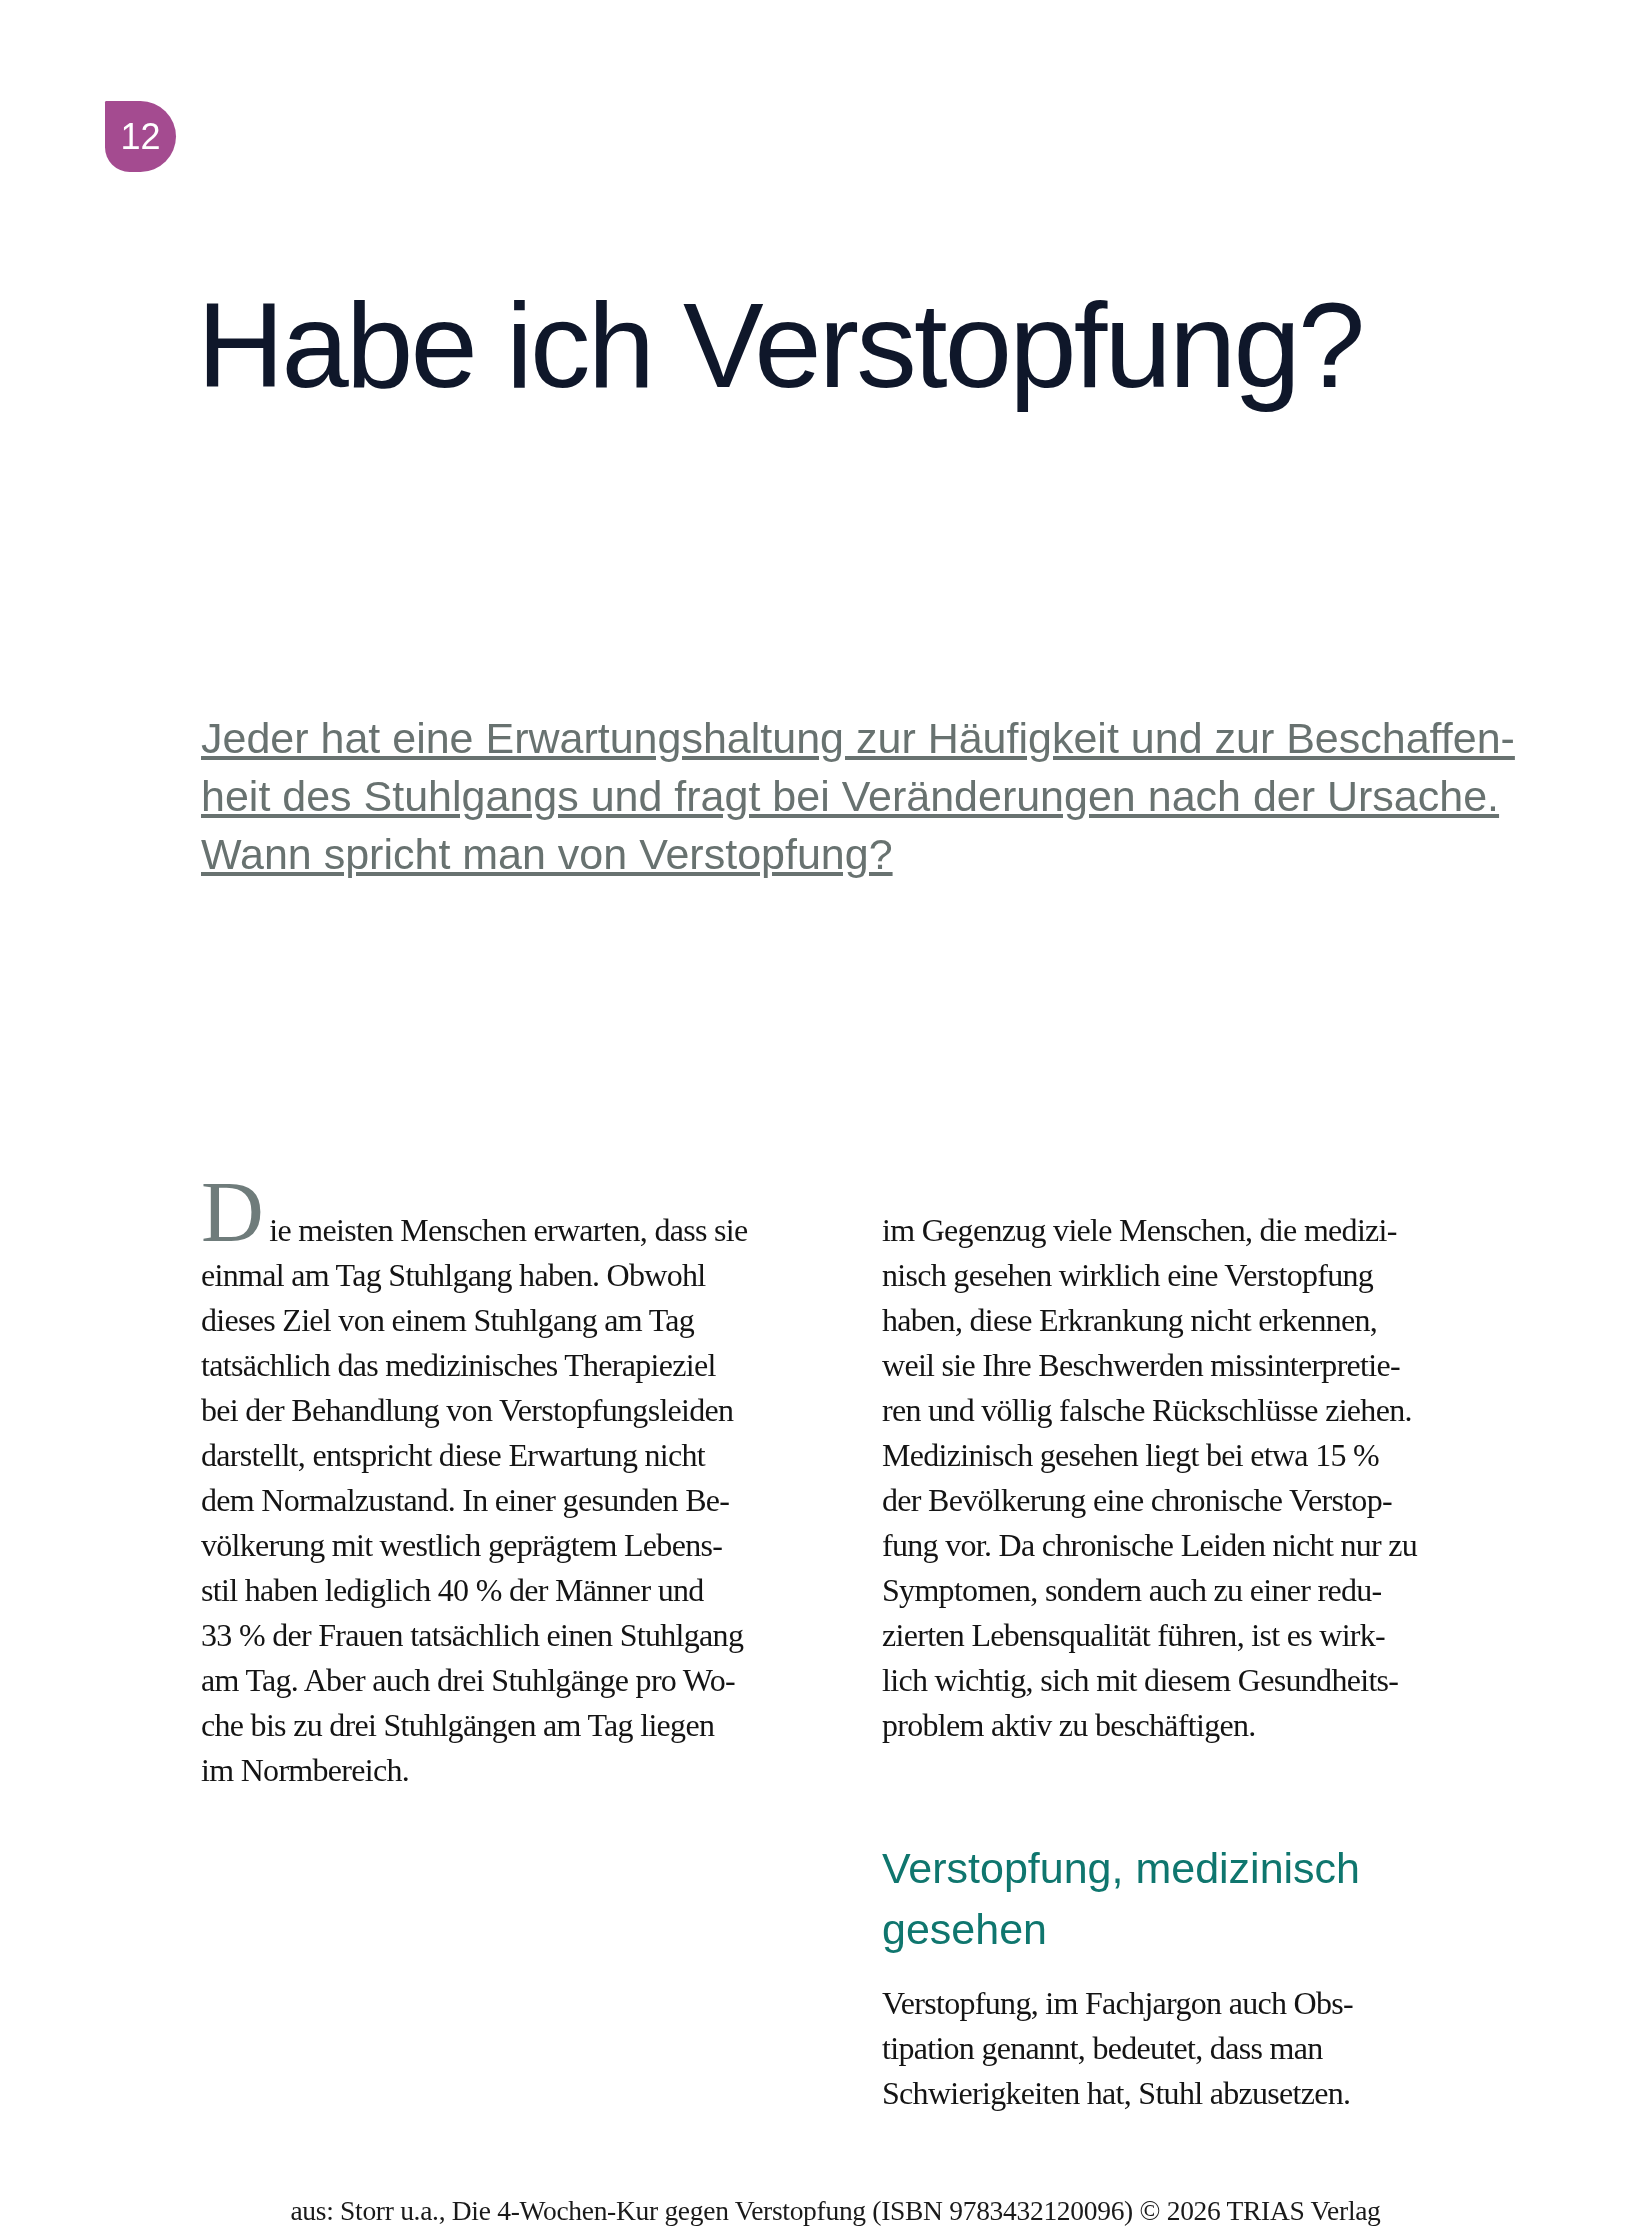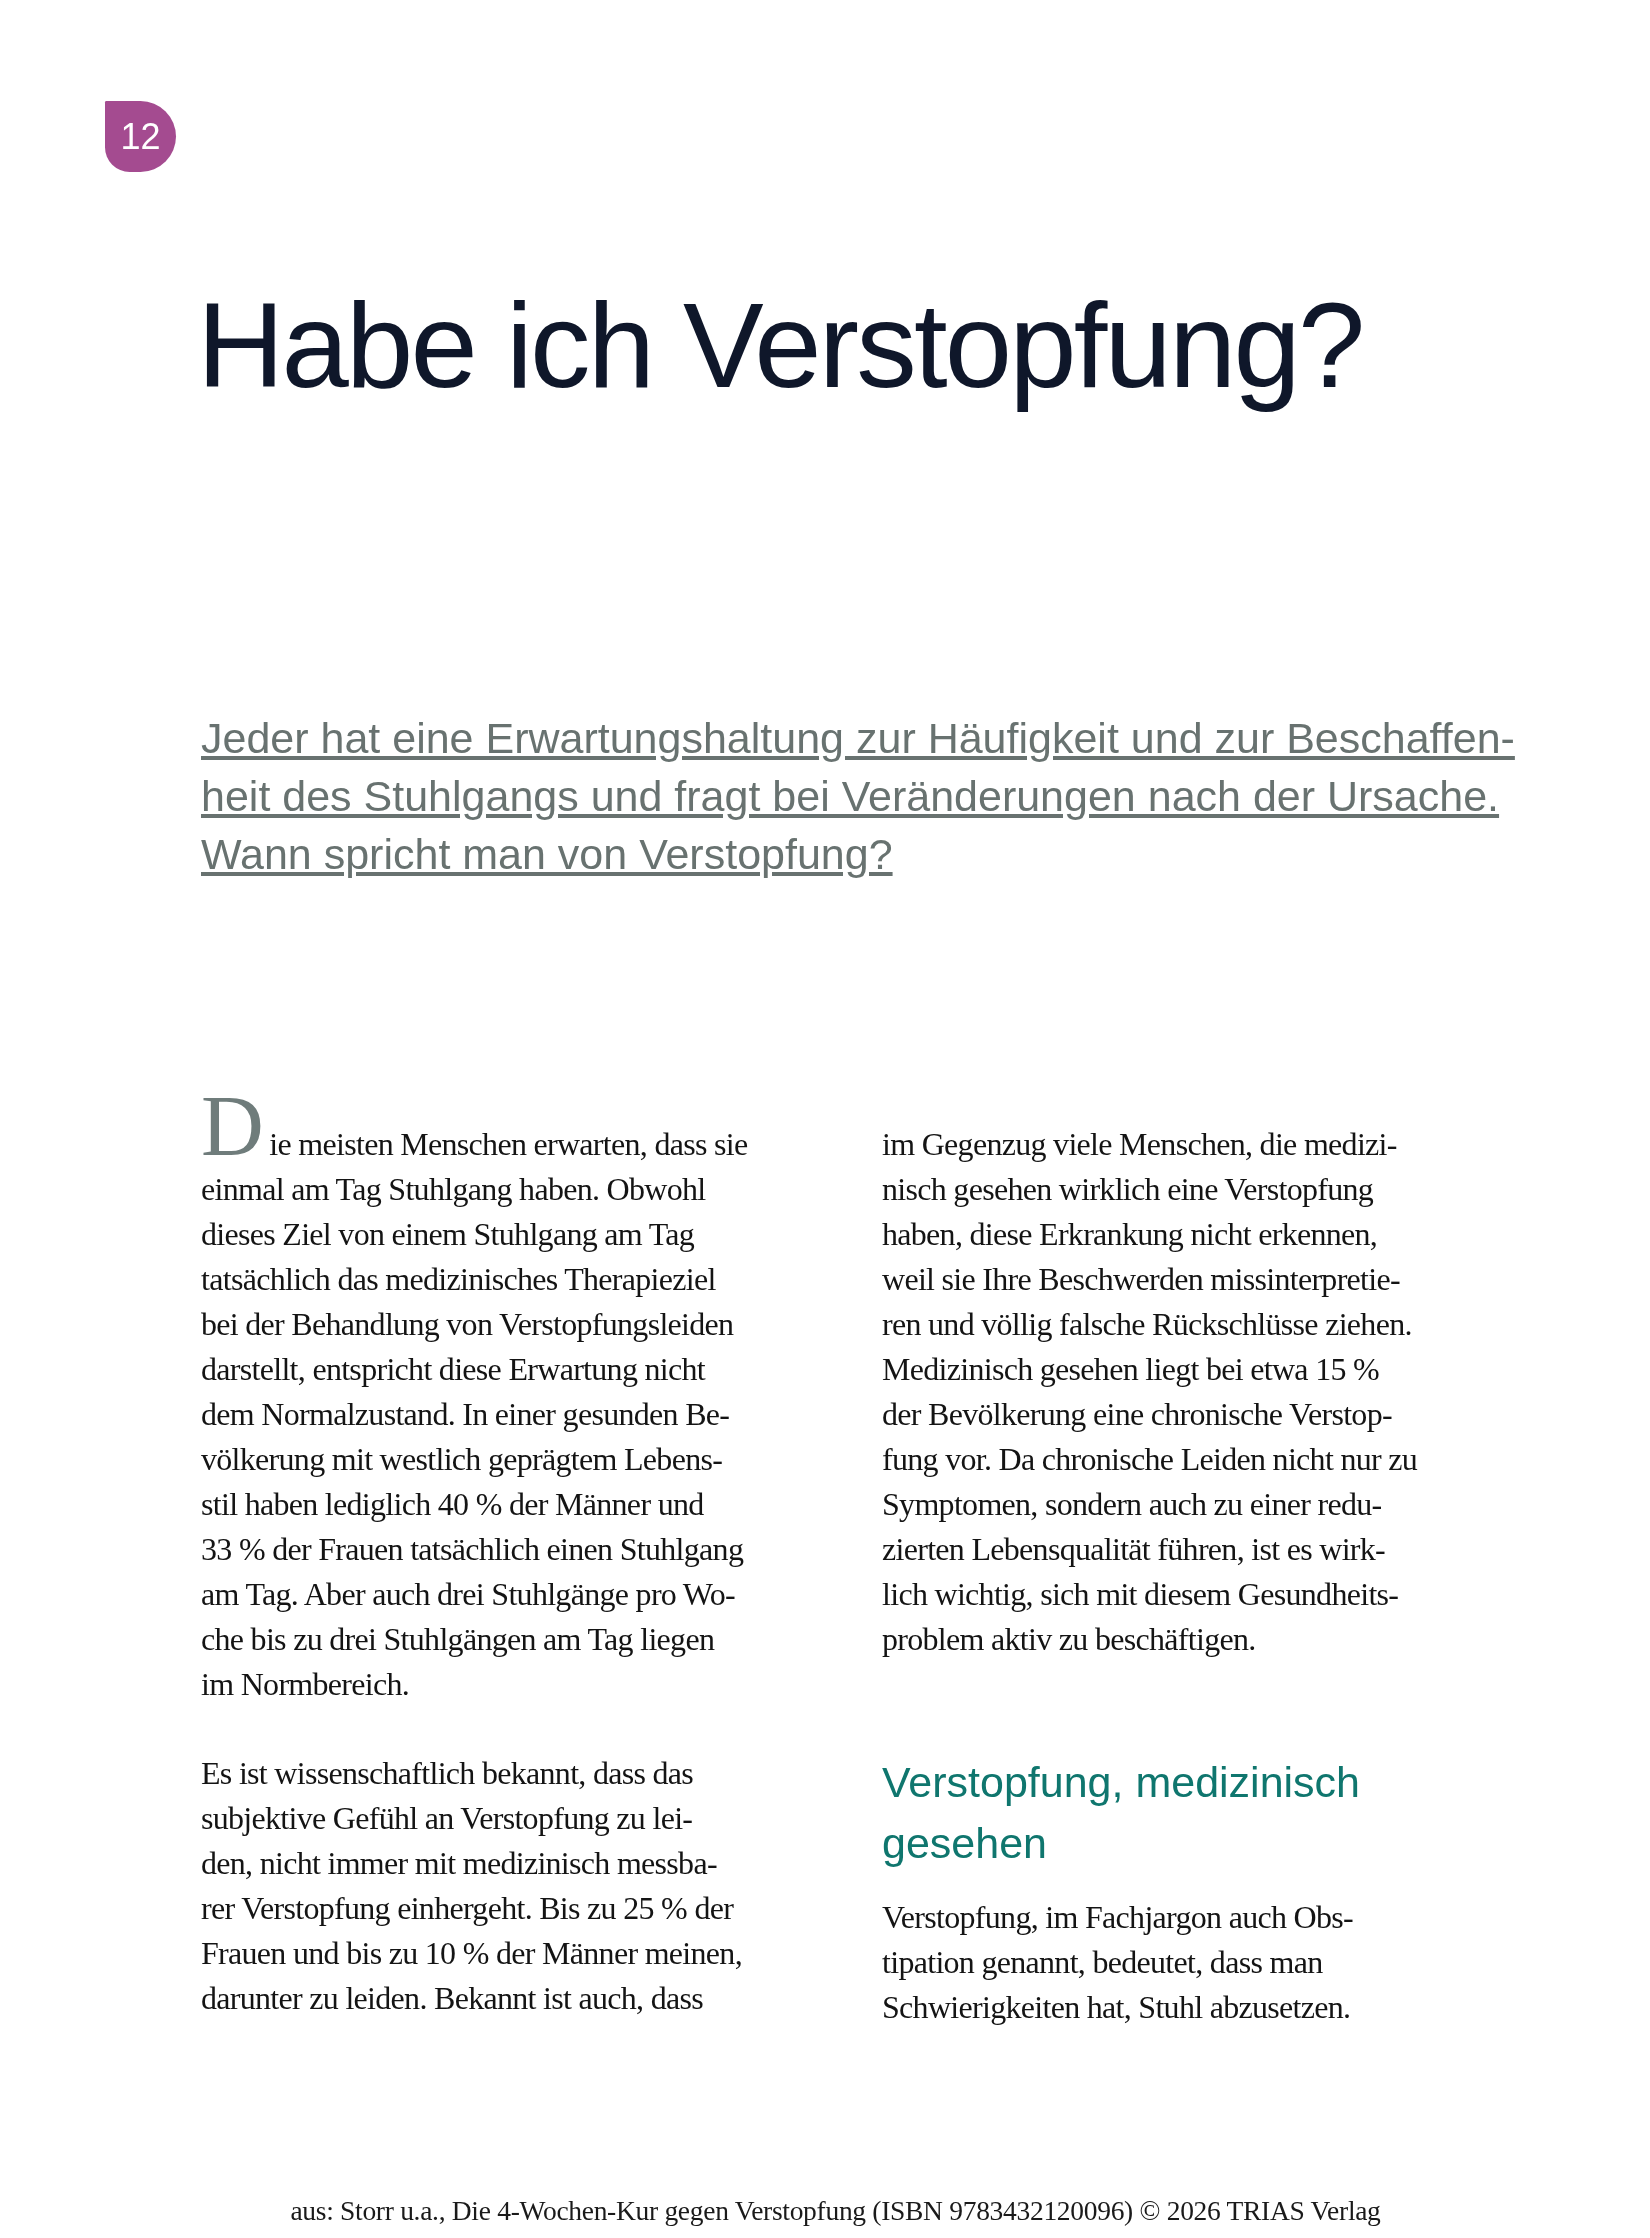--- a/index.html
+++ b/index.html
@@ -54,21 +54,21 @@
     margin: 0;
     font-family: "Liberation Sans", sans-serif;
     font-size: 43px;
     line-height: 58px;
     color: #687270;
     white-space: pre-line;
     text-decoration: underline;
   }
   .col {
     position: absolute;
-    top: 1122px;
+    top: 1208px;
   }
   .col-left  { left: 201px;  width: 636px; }
   .col-right { left: 882px; width: 626px; }
   .body {
     margin: 0;
     font-family: "Liberation Serif", serif;
     font-size: 32px;
     line-height: 45px;
     letter-spacing: -0.7px;
     color: #141414;
@@ -125,26 +125,20 @@
 tatsächlich das medizinisches Therapieziel
 bei der Behandlung von Verstopfungsleiden
 darstellt, entspricht diese Erwartung nicht
 dem Normalzustand. In einer gesunden Be-
 völkerung mit westlich geprägtem Lebens-
 stil haben lediglich 40 % der Männer und
 33 % der Frauen tatsächlich einen Stuhlgang
 am Tag. Aber auch drei Stuhlgänge pro Wo-
 che bis zu drei Stuhlgängen am Tag liegen
 im Normbereich.</p>
-    <p class="body para-gap">Es ist wissenschaftlich bekannt, dass das
-subjektive Gefühl an Verstopfung zu lei-
-den, nicht immer mit medizinisch messba-
-rer Verstopfung einhergeht. Bis zu 25 % der
-Frauen und bis zu 10 % der Männer meinen,
-darunter zu leiden. Bekannt ist auch, dass</p>
   </div>
 
   <div class="col col-right">
     <p class="body">im Gegenzug viele Menschen, die medizi-
 nisch gesehen wirklich eine Verstopfung
 haben, diese Erkrankung nicht erkennen,
 weil sie Ihre Beschwerden missinterpretie-
 ren und völlig falsche Rückschlüsse ziehen.
 Medizinisch gesehen liegt bei etwa 15 %
 der Bevölkerung eine chronische Verstop-

